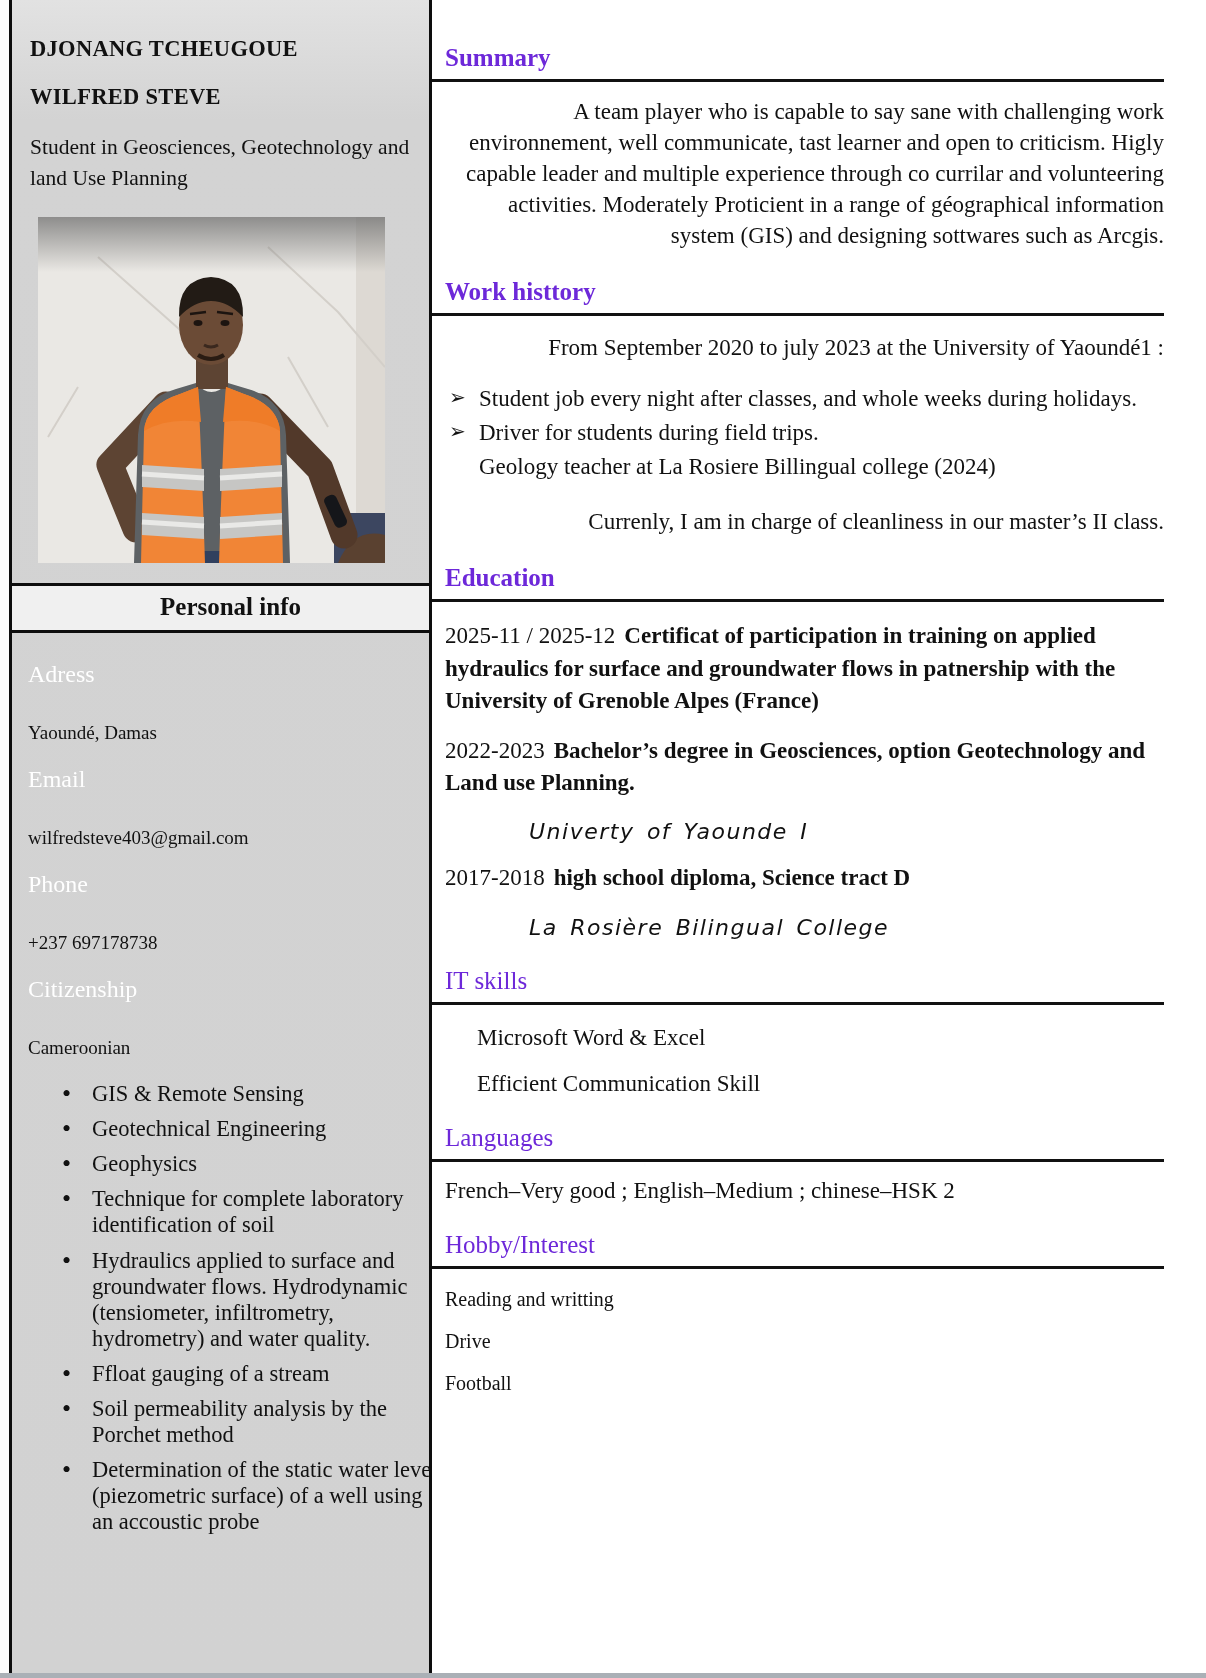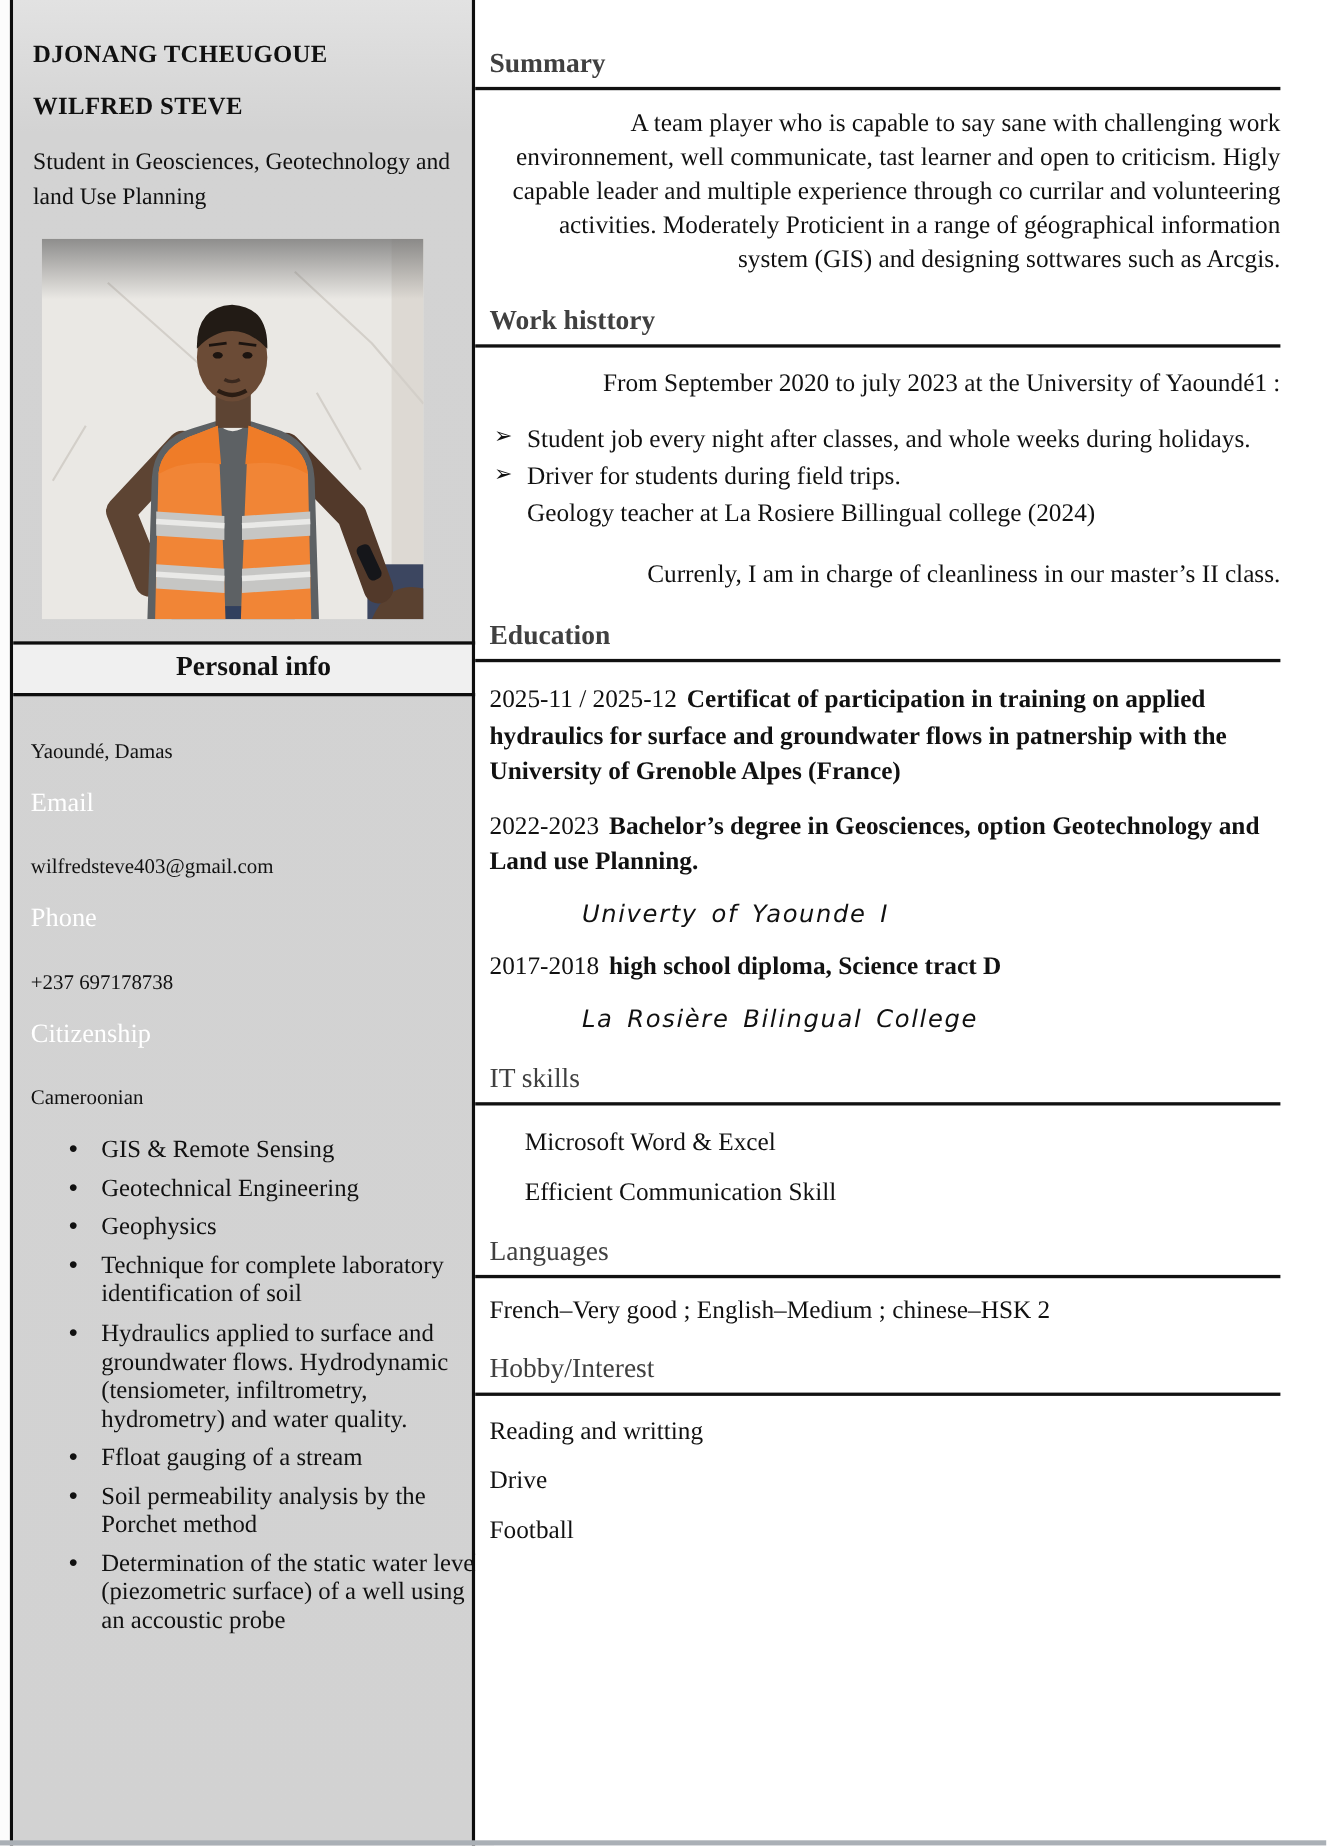--- a/index.html
+++ b/index.html
@@ -49,21 +49,21 @@
   .skills-list li{
     position:relative;font-size:22.5px;line-height:1.16;
     padding-left:42px;margin-bottom:9px;
   }
   .skills-list li::before{
     content:"\2022";position:absolute;left:12px;top:-2px;font-size:26px;
   }
 
   
   .sec-head{
-    color:#404040;font-size:25px;font-weight:bold;
+    color:#6d28d9;font-size:25px;font-weight:bold;
     border-bottom:3px solid #111;
     margin:0 0 10px 0;padding:0 0 7px 13px;
   }
   .sec-head.light{font-weight:normal;}
   .sec{margin-top:27px;}
   .sec:first-child{margin-top:0;}
   .para{font-size:23px;line-height:1.35;margin:14px 0 0 0;padding-left:13px;text-align:right;}
   .work-intro{margin-top:16px;}
   .arrow-list{margin:20px 0 0 13px;padding:0;list-style:none;}
   .arrow-list li{
@@ -78,21 +78,21 @@
   .edu-entry{font-size:23px;line-height:1.4;margin:18px 0 0 0;padding-left:13px;}
   .edu-date{margin-right:9px;}
   .edu-title{font-weight:bold;}
   .edu-school{
     font-family:"DejaVu Sans", sans-serif;font-style:italic;
     font-size:22px;letter-spacing:1.5px;word-spacing:4px;
     margin:20px 0 0 97px;
   }
   .it-item{font-size:23px;margin:20px 0 0 45px;}
   .lang-line{font-size:23px;margin-top:16px;padding-left:13px;}
-  .hobby-item{font-size:23px;margin:19px 0 0 0;padding-left:13px;}
+  .hobby-item{font-size:20px;margin:19px 0 0 0;padding-left:13px;}
 </style>
 </head>
 <body>
 
 <div class="page">
   <div class="edge-strip"></div>
   <div class="edge-line"></div>
 
   <aside class="sidebar">
     <div class="name-block">
@@ -153,20 +153,21 @@
             <path d="M104 257 L166 261 M182 261 L244 257 M104 305 L166 309 M182 309 L244 305" stroke="#e9e9e7" stroke-width="5" fill="none"></path>
           </g>
           <path d="M167 170 L167 346 M181 170 L181 346" stroke="#e0username" stroke-width="0" fill="none"></path>
         </g>
       </svg>
     </div>
 
     <div class="side-band">Personal info</div>
 
     <div class="info-list">
+      <div class="info-label">Adress</div>
       <div class="info-value">Yaoundé, Damas</div>
       <div class="info-label">Email</div>
       <div class="info-value">wilfredsteve403@gmail.com</div>
       <div class="info-label">Phone</div>
       <div class="info-value">+237 697178738</div>
       <div class="info-label">Citizenship</div>
       <div class="info-value">Cameroonian</div>
     </div>
 
 

